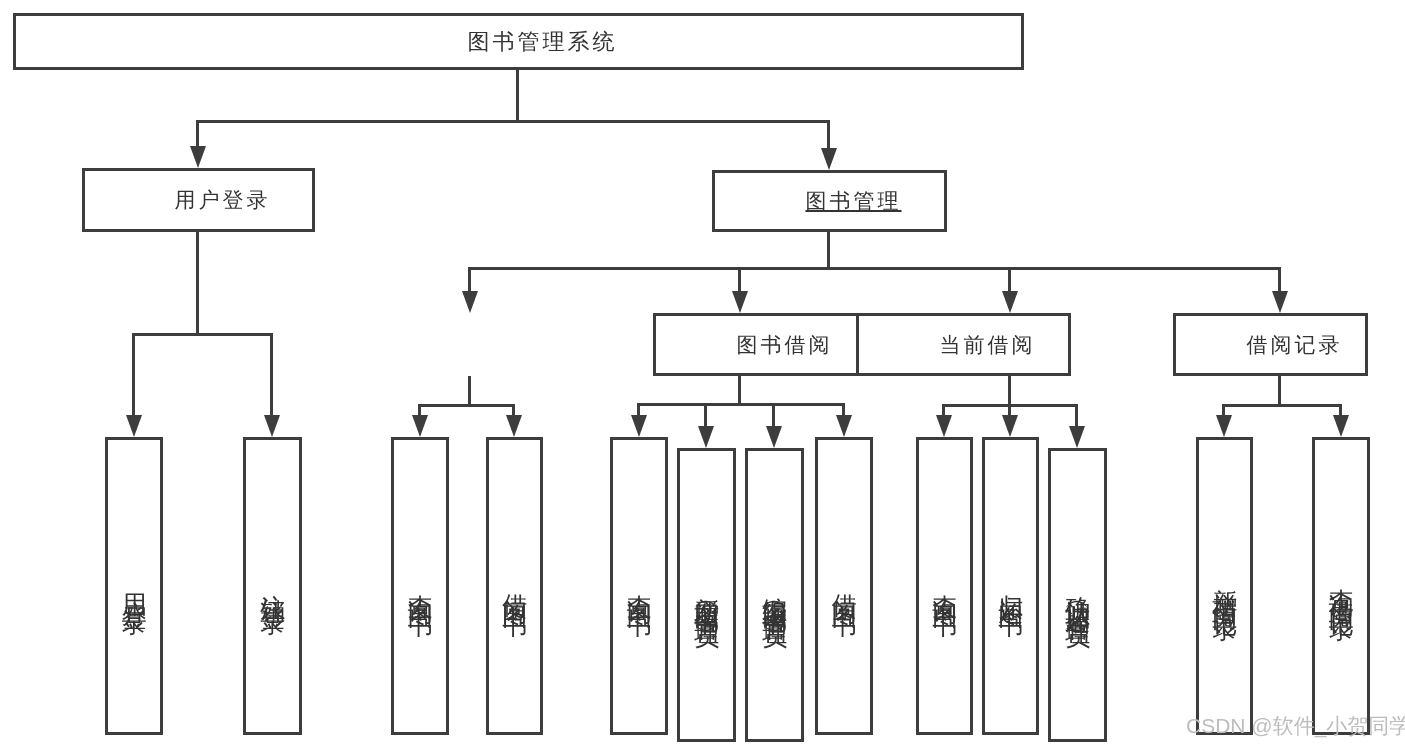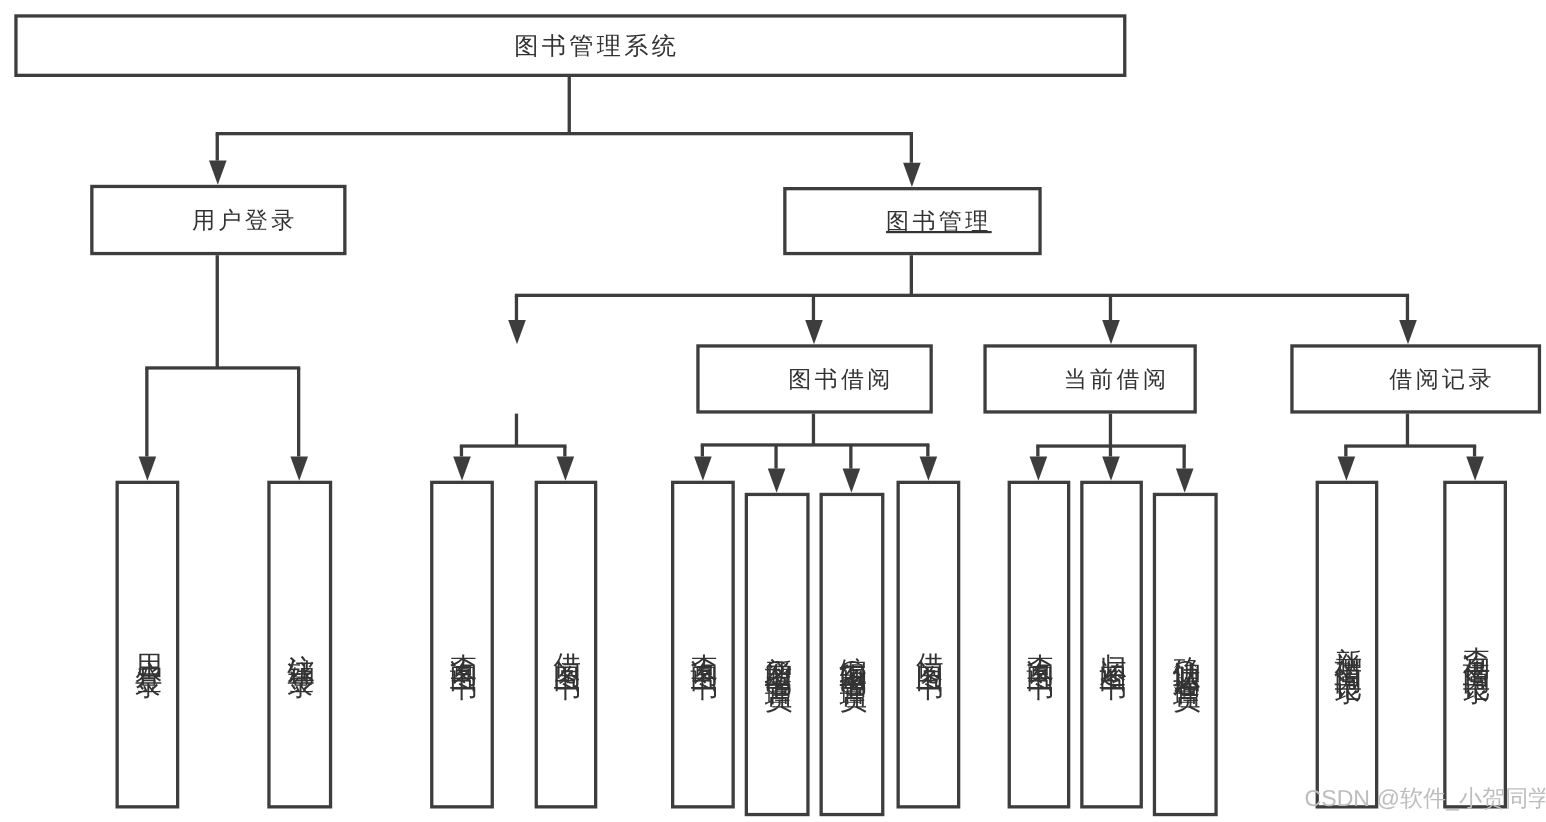--- a/index.html
+++ b/index.html
@@ -94,27 +94,27 @@
   <div class="hline" style="left:468px;top:267px;width:813px;"></div>
   <div class="vline" style="left:468px;top:269px;height:22px;"></div>
   <div class="arrow" style="left:462px;top:291px;"></div>
   <div class="vline" style="left:738px;top:269px;height:22px;"></div>
   <div class="arrow" style="left:732px;top:291px;"></div>
   <div class="vline" style="left:1008px;top:269px;height:22px;"></div>
   <div class="arrow" style="left:1002px;top:291px;"></div>
   <div class="vline" style="left:1278px;top:269px;height:22px;"></div>
   <div class="arrow" style="left:1272px;top:291px;"></div>
 
-  <div class="node" style="left:633px;top:313px;width:215px;height:63px;">
+  <div class="node" style="left:653px;top:313px;width:215px;height:63px;">
     <span>图书借阅</span>
   </div>
-  <div class="node" style="left:894px;top:313px;width:194px;height:63px;">
+  <div class="node" style="left:856px;top:313px;width:215px;height:63px;">
     <span>当前借阅</span>
   </div>
-  <div class="node" style="left:1173px;top:313px;width:228px;height:63px;font-family:Liberation Serif, serif;">
+  <div class="node" style="left:1173px;top:313px;width:195px;height:63px;font-family:Liberation Serif, serif;">
     <span>借阅记录</span>
   </div>
 
   <div class="vline" style="left:468px;top:376px;height:30px;"></div>
   <div class="hline" style="left:418px;top:404px;width:97px;"></div>
   <div class="vline" style="left:418px;top:406px;height:9px;"></div>
   <div class="arrow" style="left:412px;top:415px;"></div>
   <div class="vline" style="left:512px;top:406px;height:9px;"></div>
   <div class="arrow" style="left:506px;top:415px;"></div>
 

